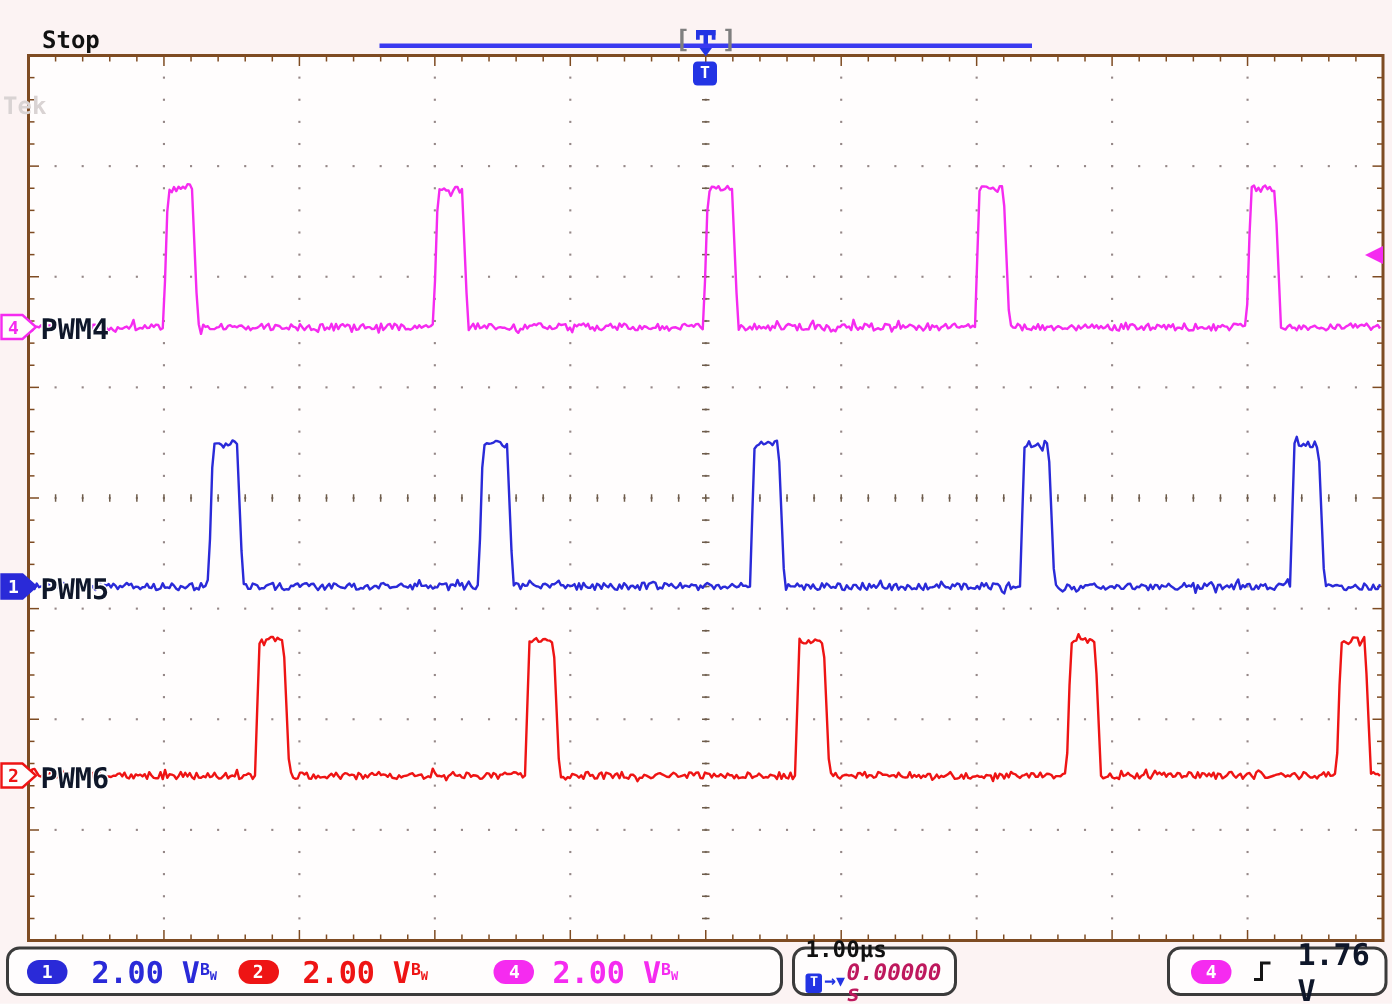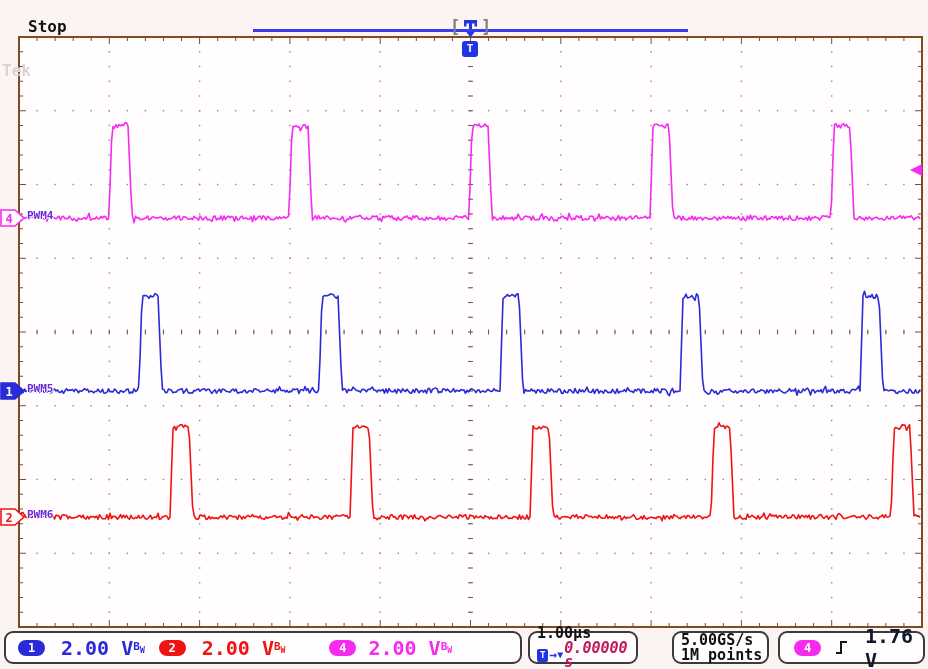--- a/index.html
+++ b/index.html
@@ -7,21 +7,21 @@
          font-family:"DejaVu Sans Mono","Liberation Mono",monospace;}
   #scope-svg{position:absolute;left:0;top:0;z-index:1;}
   .abs{position:absolute;z-index:3;}
   .logo{left:2px;top:19px;font-size:16px;font-weight:bold;color:#d9d3d3;letter-spacing:0;margin-top:42px;}
   .stop{left:28px;top:17px;font-size:16px;font-weight:bold;color:#111;text-align:center;}
   .recbar{left:253px;top:29px;width:435px;height:3px;z-index:2;}
   .bracket{top:17px;font-size:17px;font-weight:bold;color:#7f7f7f;z-index:4;}
   .bracket-l{left:450px;} .bracket-r{left:481px;}
   .tflag{left:462px;top:41px;width:16px;height:16px;border-radius:3px;
          color:#fff;font-size:11px;font-weight:bold;text-align:center;line-height:16px;z-index:4;}
-  .trace-label{font-size:11px;font-weight:bold;color:#6d28d9;z-index:3;
+  .trace-label{font-size:19px;font-weight:bold;color:#0f172a;z-index:3;
          text-shadow:1px 0 0 #fff,-1px 0 0 #fff,0 1px 0 #fff,0 -1px 0 #fff;}
   
   .box{position:absolute;top:631px;height:33px;background:#fffdfd;border:2px solid #3b3b3b;
        border-radius:9px;box-sizing:border-box;z-index:3;display:flex;align-items:center;}
   .chbox{left:4px;width:518px;}
   .tbbox{left:528px;width:110px;flex-direction:column;align-items:flex-start;justify-content:center;padding-left:7px;}
   .acqbox{left:672px;width:97px;flex-direction:column;align-items:flex-start;justify-content:center;padding-left:7px;}
   .trgbox{left:778px;width:147px;}
   .badge{display:inline-block;width:27px;height:16px;border-radius:8px;color:#fff;
          font-size:12px;font-weight:bold;text-align:center;line-height:16px;flex:none;}
@@ -1049,24 +1049,20 @@
   <div class="box tbbox">
     <div class="tb1">1.00µs</div>
     <div class="tb2">
       <span class="tsq" style="background: rgb(35, 52, 228);">T</span>
         <span class="arr" style="color: rgb(35, 52, 228);">→</span>
         <span class="cur" style="color: rgb(35, 52, 228);">▼</span>
         <span class="pos" style="color: #be185d; font-style: italic;">0.00000 s</span>
     </div>
   </div>
 
-  <div class="box acqbox">
-    <div class="acq1">5.00GS/s</div>
-    <div class="acq2">1M points</div>
-  </div>
 
   <div class="box trgbox">
     <span class="badge m14" style="background: rgb(245, 43, 240);">4</span>
     <svg class="slope" width="14" height="17">
       <polyline points="1,14 6,14 6,3 12,3" fill="none" stroke="#151515" stroke-width="2"></polyline>
     </svg>
     <span class="rdout m16" style="color:#0f172a">1.76 V</span>
   </div>
 </div>
 

